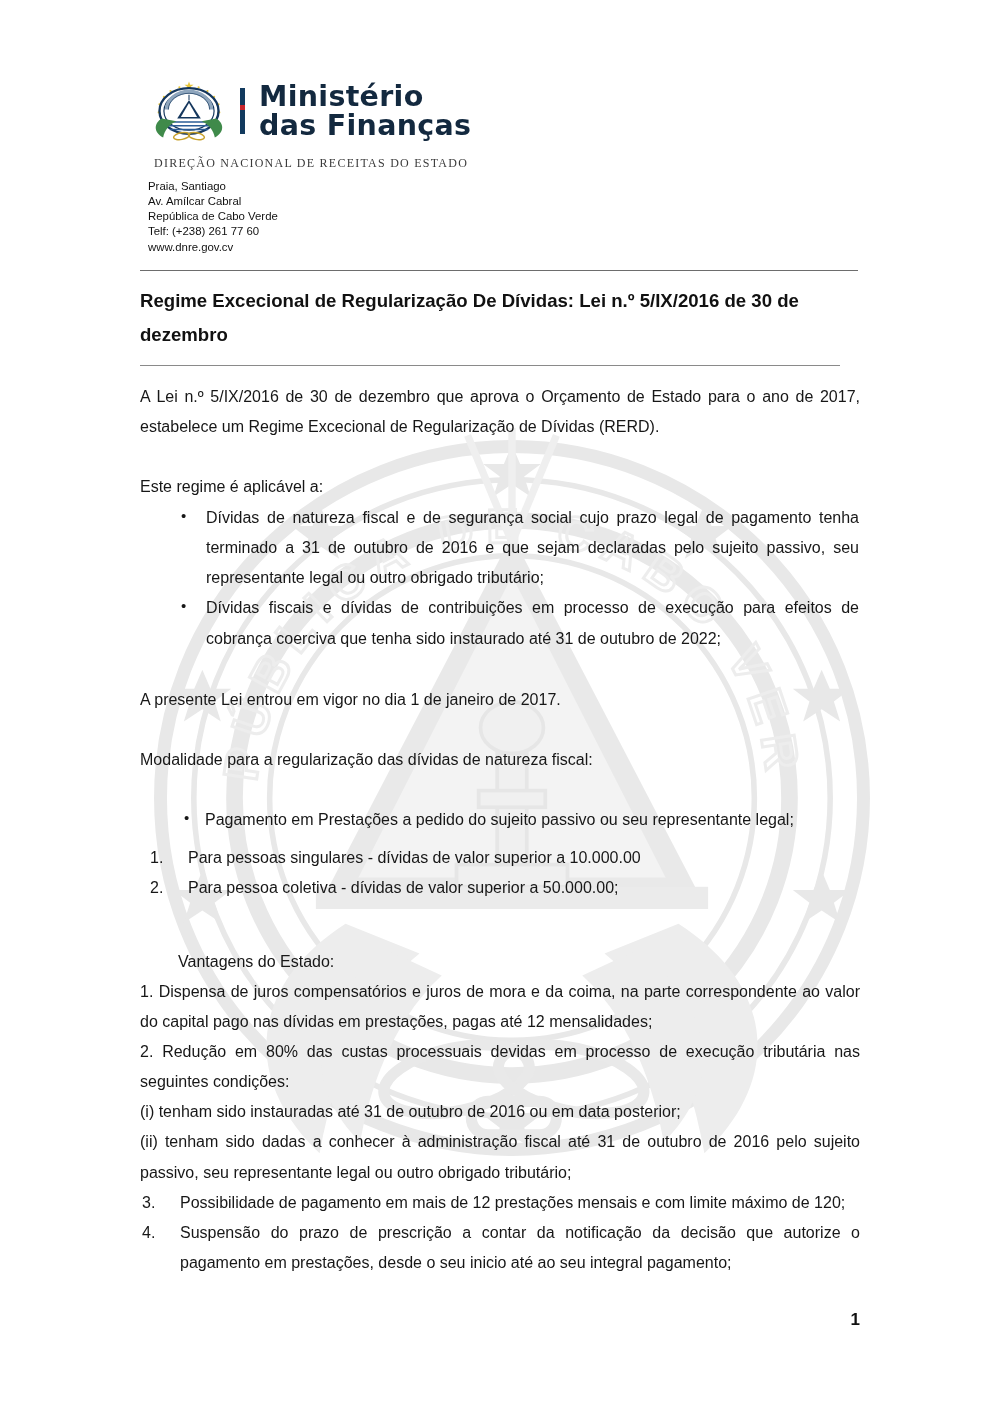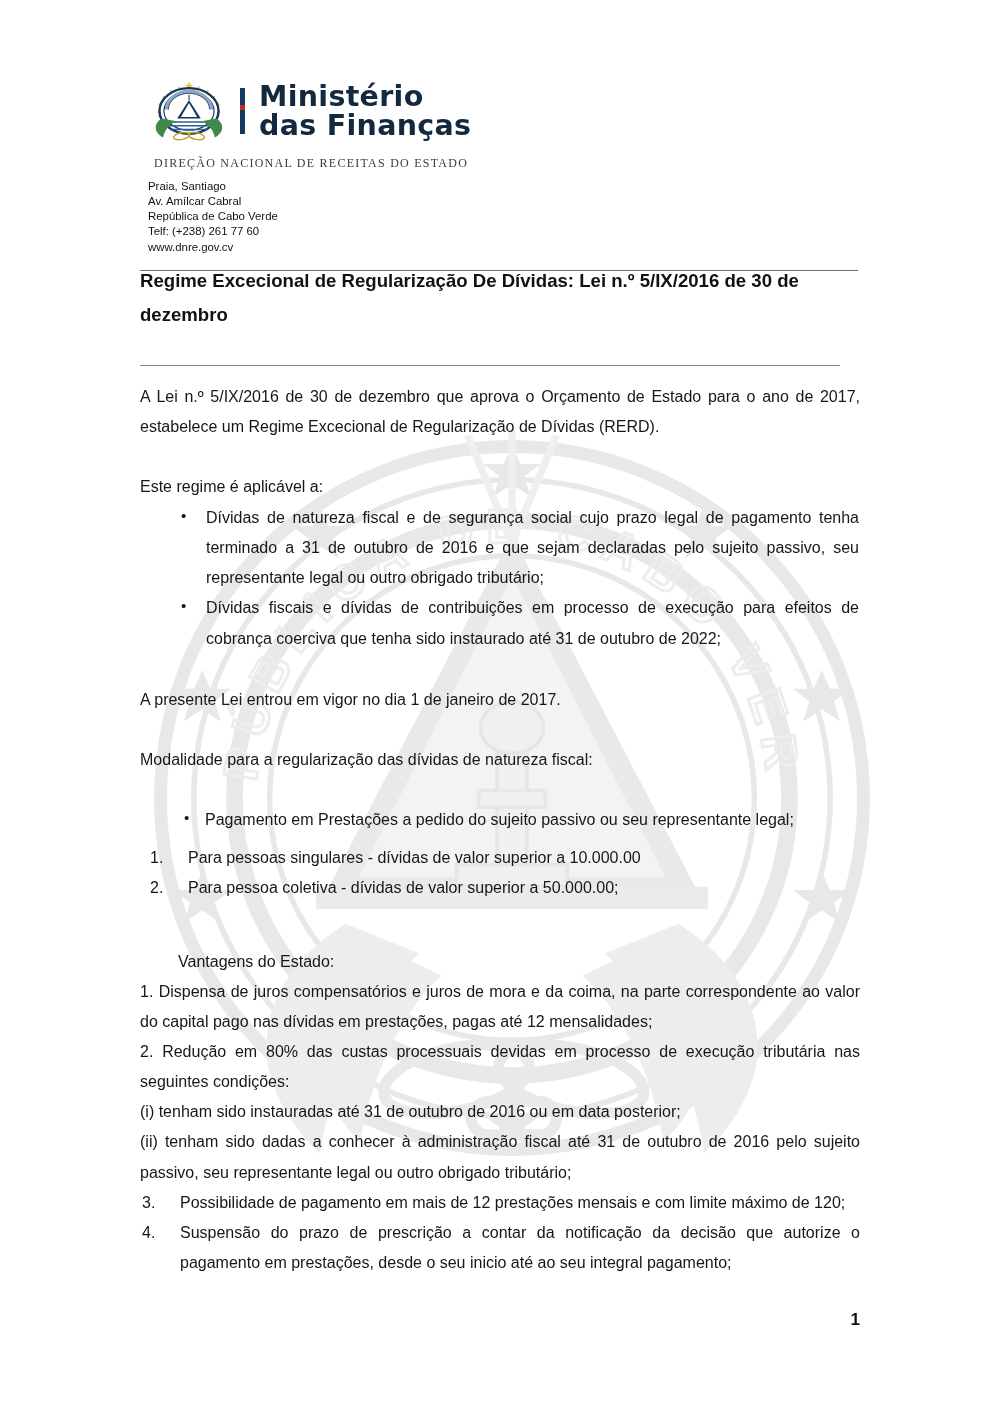--- a/index.html
+++ b/index.html
@@ -110,21 +110,21 @@
     border: none;
     border-top: 1.2px solid #6d6d6d;
   }
   .rule-top { left: 140px; top: 262px; width: 718px; }
   .rule-under-title { left: 140px; top: 357px; width: 700px; border-top: 1px solid #8a8a8a; }
 
   
   .doc-title {
     position: absolute;
     left: 140px;
-    top: 264px;
+    top: 284px;
     width: 720px;
     font-size: 18.6px;
     font-weight: bold;
     line-height: 1.85;
     color: #111;
   }
 
   
   .body {
     position: absolute;

